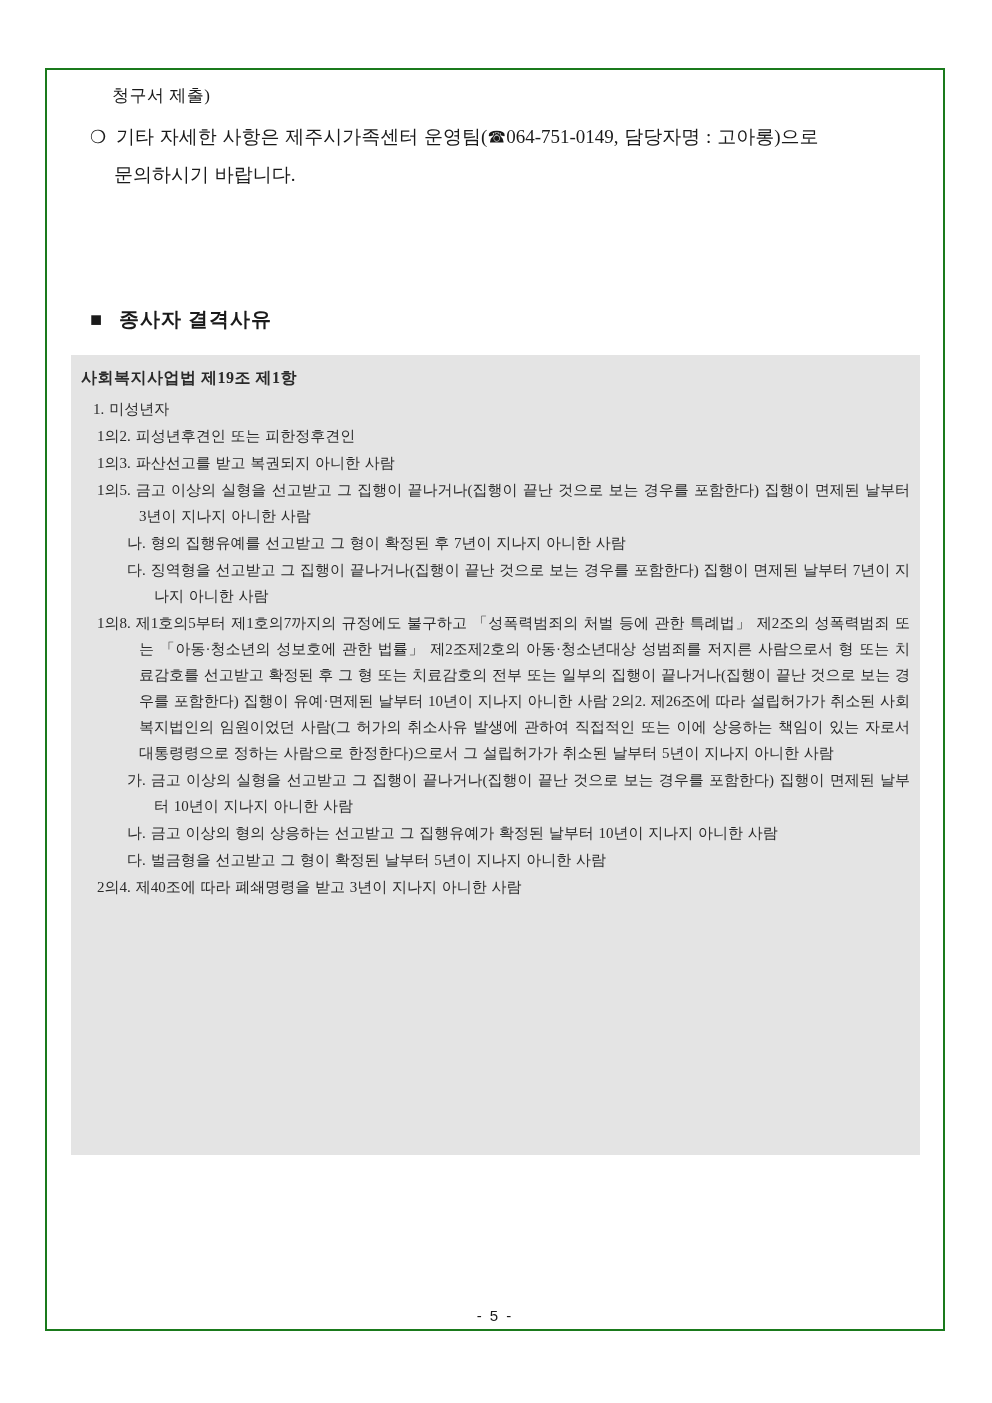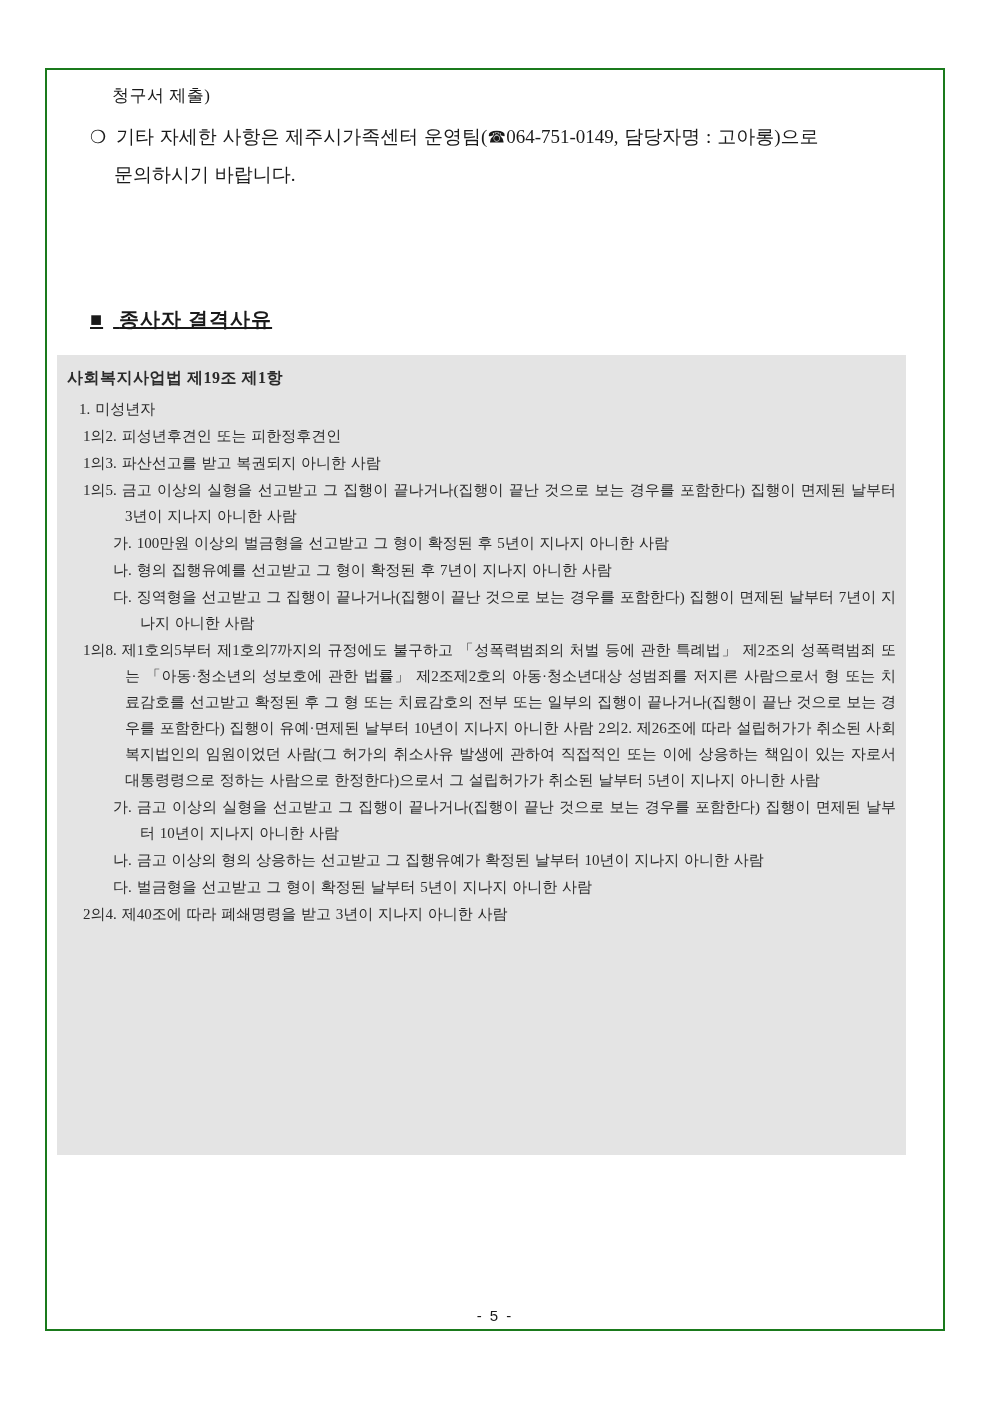--- a/index.html
+++ b/index.html
@@ -50,28 +50,27 @@
     padding-right: 4px;
   }
   .section-header {
     position: absolute;
     left: 43px;
     top: 236px;
     font-size: 20px;
     font-weight: bold;
     letter-spacing: 1px;
     white-space: nowrap;
-    text-decoration: underline;
   }
   .section-header .marker {
     margin-right: 10px;
   }
   .law-box {
     position: absolute;
-    left: 10px;
+    left: 24px;
     top: 285px;
     width: 849px;
     height: 800px;
     box-sizing: border-box;
     background: #e4e4e4;
     padding: 10px 10px 10px 10px;
     font-size: 15px;
     line-height: 26px;
     overflow: hidden;
     color: #2a2a2a;
@@ -139,23 +138,20 @@
       <div class="law-item">
         <span class="label">1의2.</span><span>피성년후견인 또는 피한정후견인</span>
       </div>
       <div class="law-item">
         <span class="label">1의3.</span><span>파산선고를 받고 복권되지 아니한 사람</span>
       </div>
       <div class="law-item">
         <span class="label">1의5.</span><span>금고 이상의 실형을 선고받고 그 집행이 끝나거나(집행이 끝난 것으로 보는 경우를 포함한다) 집행이 면제된 날부터 3년이 지나지 아니한 사람</span>
       </div>
       <div class="law-item sub">
-        <span class="label">가.</span><span>100만원 이상의 벌금형을 선고받고 그 형이 확정된 후 5년이 지나지 아니한 사람</span>
-      </div>
-      <div class="law-item sub">
         <span class="label">나.</span><span>형의 집행유예를 선고받고 그 형이 확정된 후 7년이 지나지 아니한 사람</span>
       </div>
       <div class="law-item sub">
         <span class="label">다.</span><span>징역형을 선고받고 그 집행이 끝나거나(집행이 끝난 것으로 보는 경우를 포함한다) 집행이 면제된 날부터 7년이 지나지 아니한 사람</span>
       </div>
       <div class="law-item">
         <span class="label">1의8.</span><span>제1호의5부터 제1호의7까지의 규정에도 불구하고 「성폭력범죄의 처벌 등에 관한 특례법」 제2조의 성폭력범죄 또는 「아동·청소년의 성보호에 관한 법률」 제2조제2호의 아동·청소년대상 성범죄를 저지른 사람으로서 형 또는 치료감호를 선고받고 확정된 후 그 형 또는 치료감호의 전부 또는 일부의 집행이 끝나거나(집행이 끝난 것으로 보는 경우를 포함한다) 집행이 유예·면제된 날부터 10년이 지나지 아니한 사람 2의2. 제26조에 따라 설립허가가 취소된 사회복지법인의 임원이었던 사람(그 허가의 취소사유 발생에 관하여 직접적인 또는 이에 상응하는 책임이 있는 자로서 대통령령으로 정하는 사람으로 한정한다)으로서 그 설립허가가 취소된 날부터 5년이 지나지 아니한 사람</span>
       </div>
       <div class="law-item sub">
         <span class="label">가.</span><span>금고 이상의 실형을 선고받고 그 집행이 끝나거나(집행이 끝난 것으로 보는 경우를 포함한다) 집행이 면제된 날부터 10년이 지나지 아니한 사람</span>

